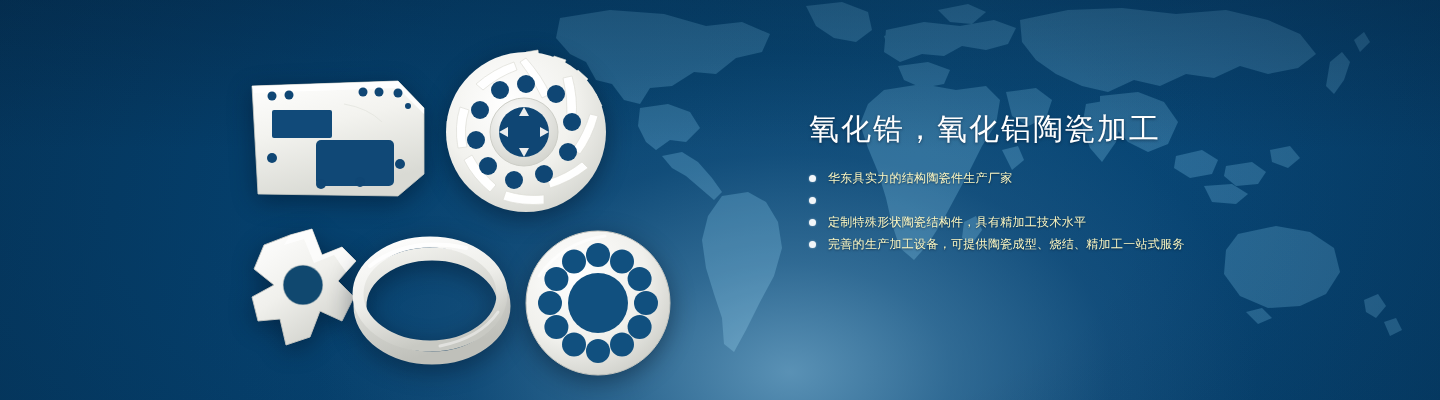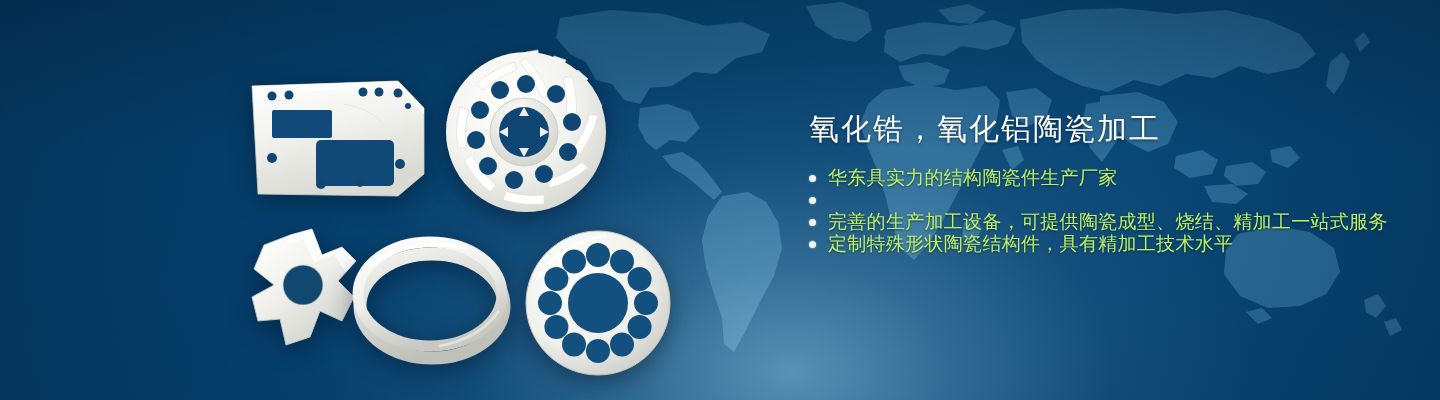--- a/index.html
+++ b/index.html
@@ -79,23 +79,23 @@
   }
   .dot {
     width:7px; height:7px;
     border-radius:50%;
     background:#f2f6f9;
     flex:0 0 auto;
     margin-right:12px;
     box-shadow:0 0 2px rgba(255,255,255,0.5);
   }
   .btext {
-    font-size:19px;
+    font-size:12px;
     line-height:22px;
-    color:#bef264;
+    color:#fef9c3;
     letter-spacing:0.3px;
     text-shadow:0 1px 2px rgba(0,18,38,0.6);
     white-space:nowrap;
   }
 
   
   .parts { position:absolute; left:0; top:0; width:740px; height:400px; }
   .parts svg { display:block; }
   .part { position:absolute; filter:drop-shadow(0 6px 12px rgba(0,14,30,0.45)); }
 
@@ -346,24 +346,24 @@
         <span class="dot"></span>
         <span class="btext">华东具实力的结构陶瓷件生产厂家</span>
       </div>
 
       <div class="bullet">
         <span class="dot"></span>
       </div>
 
       <div class="bullet">
         <span class="dot"></span>
+        <span class="btext">定制特殊形状陶瓷结构件，具有精加工技术水平</span>
+      </div>
+
+      <div class="bullet">
+        <span class="dot"></span>
         <span class="btext">完善的生产加工设备，可提供陶瓷成型、烧结、精加工一站式服务</span>
       </div>
 
-      <div class="bullet">
-        <span class="dot"></span>
-        <span class="btext">定制特殊形状陶瓷结构件，具有精加工技术水平</span>
-      </div>
-
     </div>
   </div>
 
 </div>
 
 </body></html>

